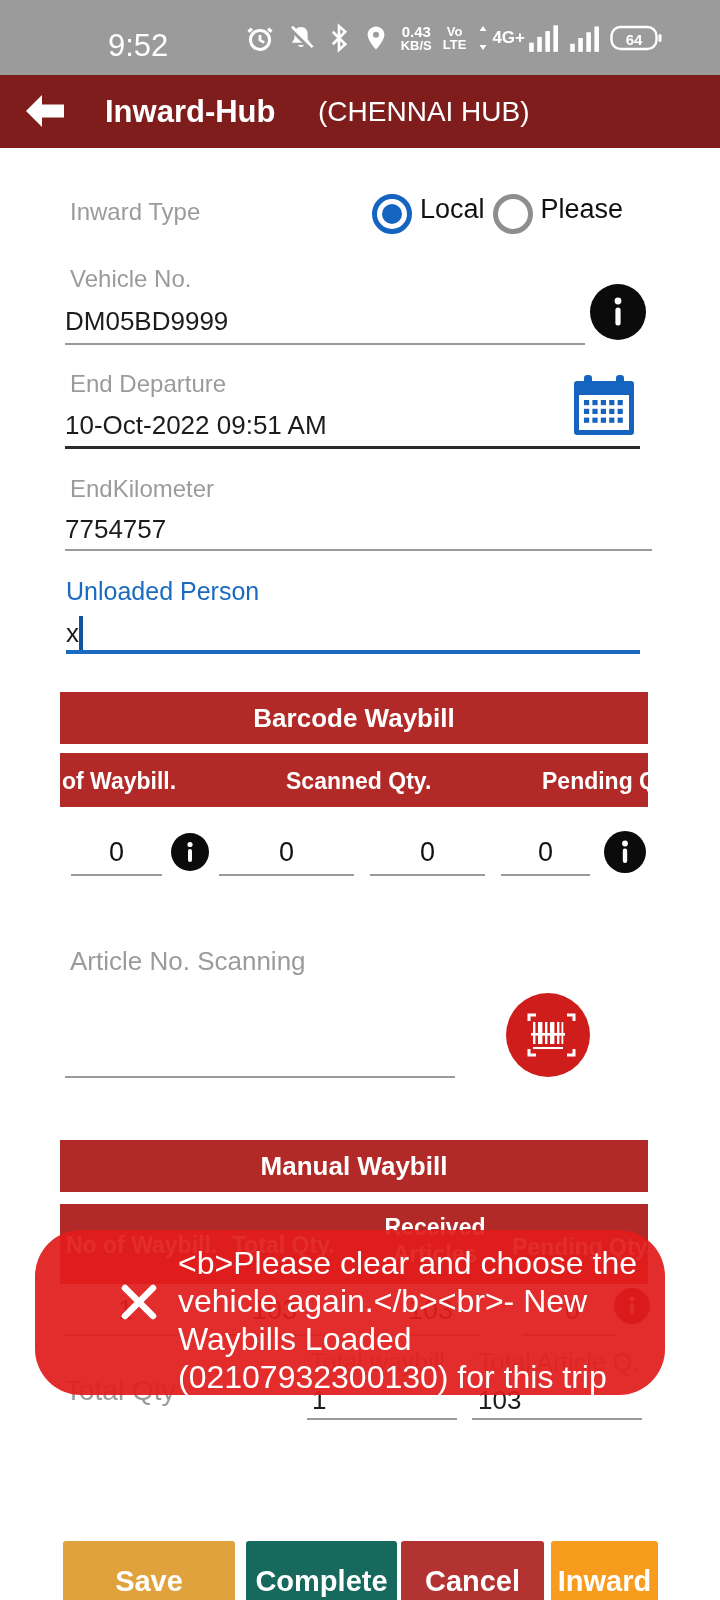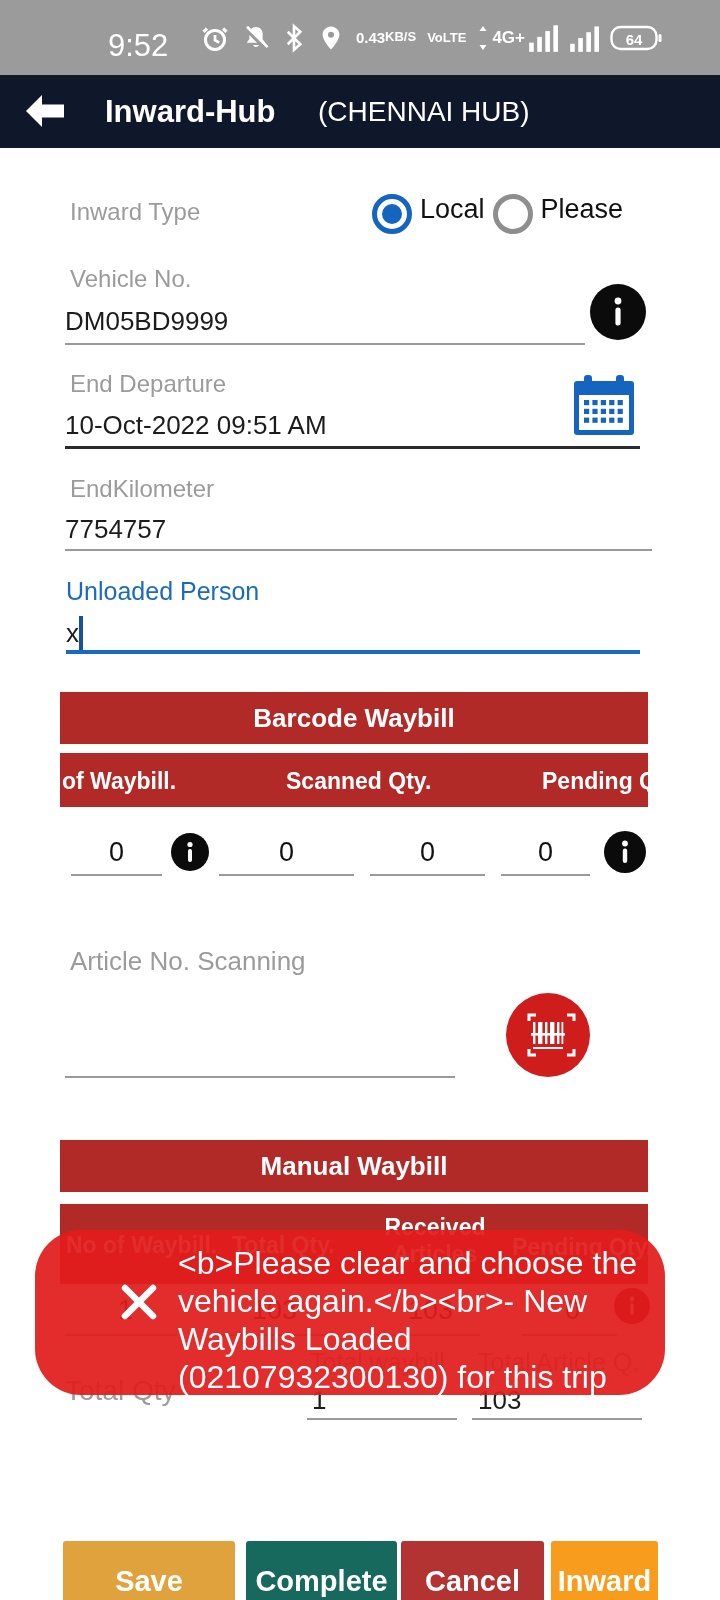--- a/index.html
+++ b/index.html
@@ -6,28 +6,28 @@
   *{box-sizing:border-box;font-family:"Liberation Sans",sans-serif;}
   .screen{position:relative;width:720px;height:1600px;background:#fff;overflow:hidden;}
   .abs{position:absolute;}
 
   
   .status-bar{left:0;top:0;width:720px;height:75px;background:#9b9b9b;color:#fff;
     display:flex;align-items:center;}
   .status-time{position:absolute;left:108px;top:28px;font-size:31px;color:#fff;}
   .status-icons{position:absolute;right:58px;top:0;height:75px;display:flex;align-items:center;gap:11px;}
   .sicon{display:flex;align-items:center;justify-content:center;}
-  .stack2{display:flex;flex-direction:row;line-height:1;color:#fff;font-weight:bold;
+  .stack2{display:flex;flex-direction:column;line-height:1;color:#fff;font-weight:bold;
     font-size:15px;text-align:center;}
   .stack2 .l2{font-size:13px;}
   .volte{font-size:13px;font-weight:bold;line-height:1;}
   .netlbl{font-size:17px;font-weight:bold;line-height:1;}
 
   
-  .app-bar{left:0;top:75px;width:720px;height:73px;background:#0f172a;color:#fff;
+  .app-bar{left:0;top:75px;width:720px;height:73px;background:#7f1d1d;color:#fff;
     display:flex;align-items:center;}
   .app-title{position:absolute;left:105px;font-size:31px;font-weight:bold;}
   .app-subtitle{position:absolute;left:318px;font-size:28px;font-weight:400;}
 
   .lbl{color:#9b9b9b;font-size:24px;}
   .val{color:#1c1c1c;font-size:26px;}
   .uline{height:2px;background:#9a9a9a;}
   .uline-dark{height:3px;background:#2b2b2b;}
   .uline-blue{height:4px;background:#1a6bc0;}
 

